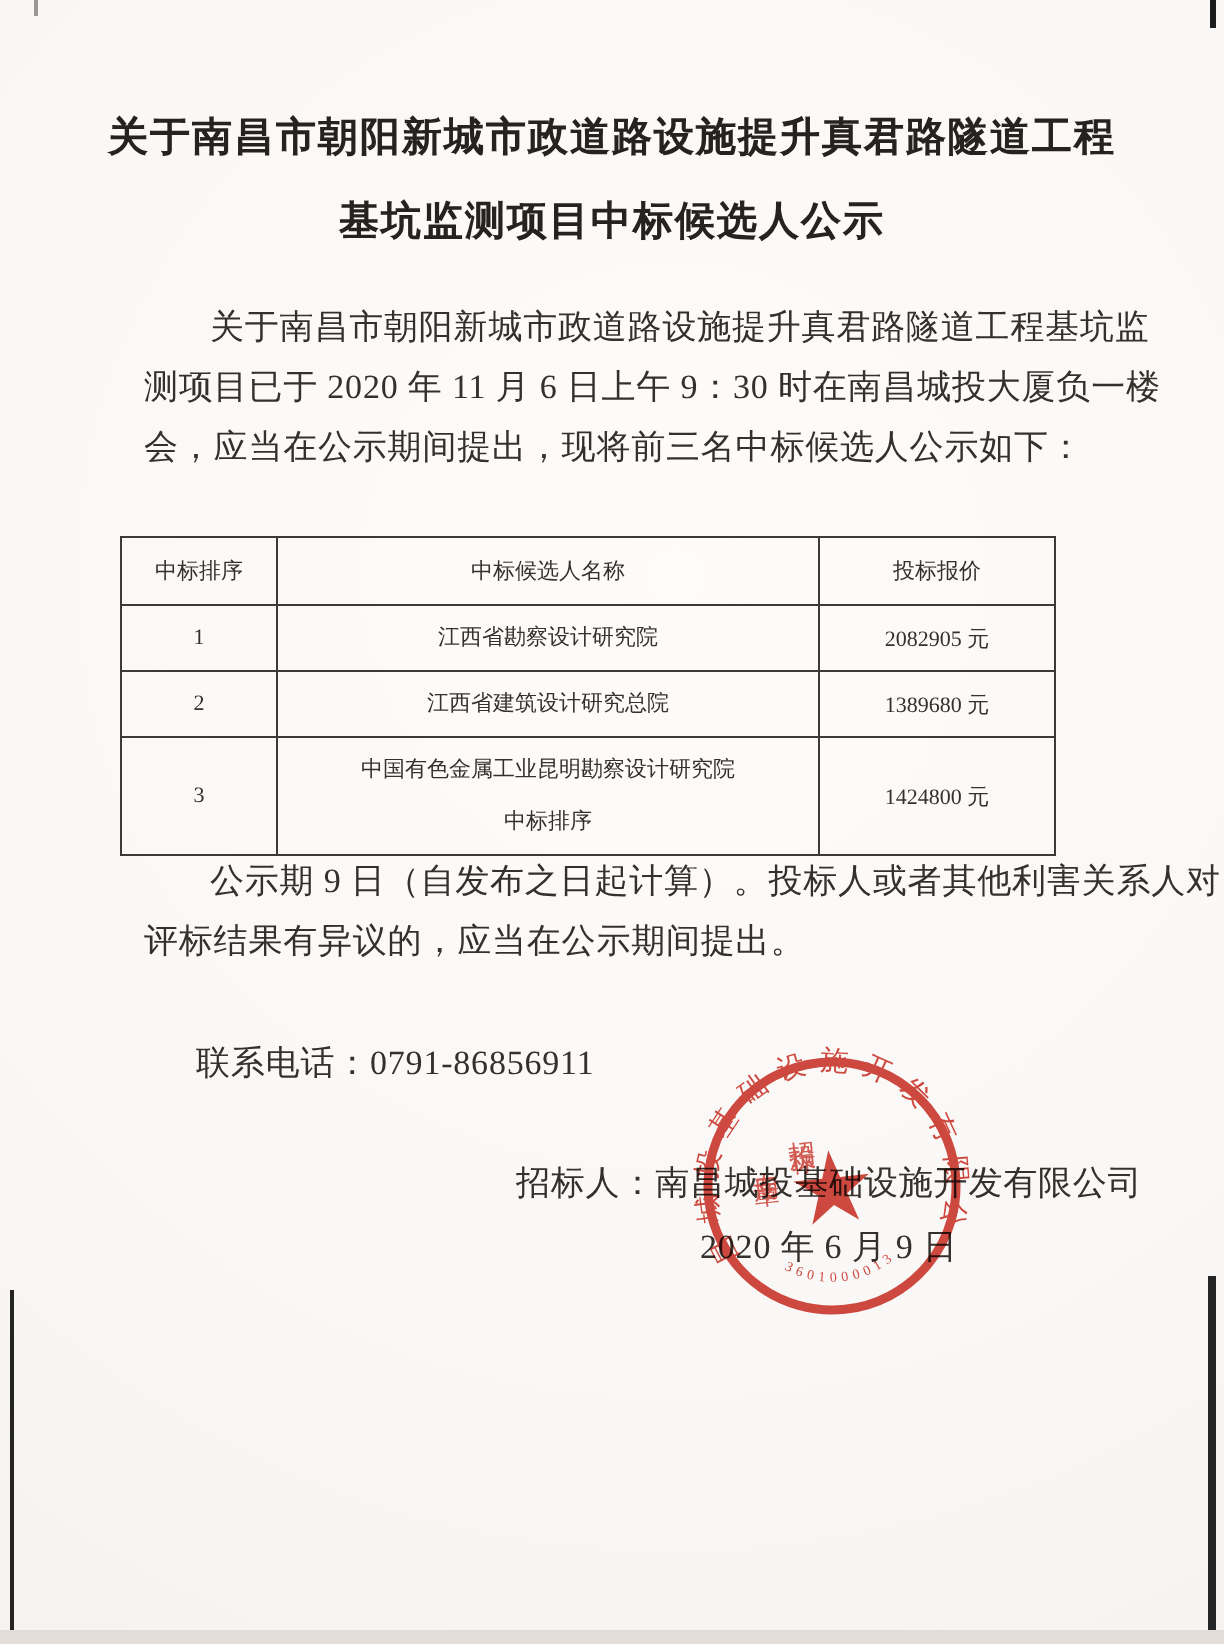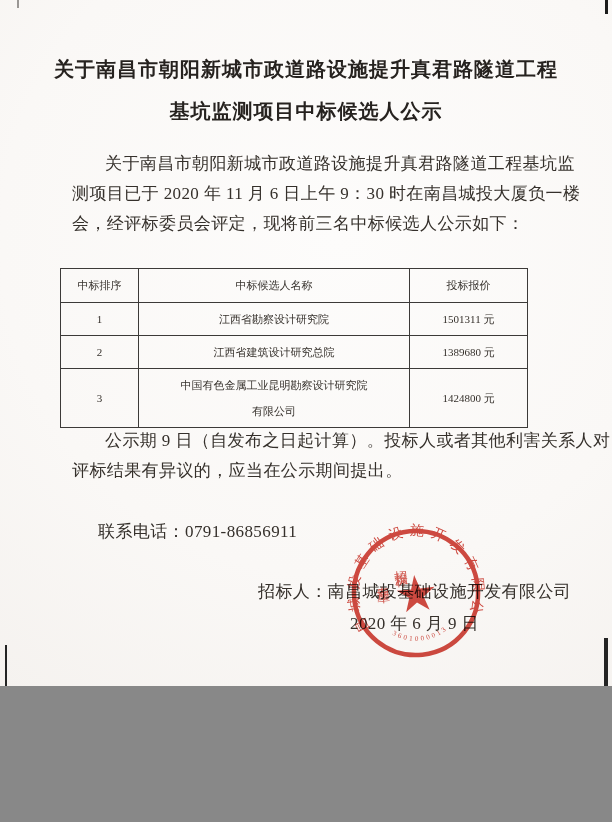--- a/index.html
+++ b/index.html
@@ -1,19 +1,19 @@
 <!DOCTYPE html>
 <html><head>
 <meta charset="utf-8">
 <style>
   html,body{margin:0;padding:0;}
   body{background:#888;}
   .page{
     position:relative;
-    width:612px;height:686px;
+    width:612px;height:822px;
     margin:0 auto;
     background:#fbf9f7;
     background-image:radial-gradient(circle at 55% 35%, #fdfcfb 0%, #faf8f6 60%, #f5f2ef 100%);
     overflow:hidden;
     font-family:"Liberation Serif","DejaVu Serif",serif;
     color:#35302b;
   }
   
   .art{position:absolute;background:#1c1c1c;}
   .art-topleft{left:17px;top:0;width:2px;height:8px;background:#9a9794;}
@@ -63,49 +63,49 @@
   <div class="art art-bottomstrip"></div>
 
   <div class="title">
     <div class="line">关于南昌市朝阳新城市政道路设施提升真君路隧道工程</div>
     <div class="line">基坑监测项目中标候选人公示</div>
   </div>
 
   <div class="block intro">
     <div class="line indent">关于南昌市朝阳新城市政道路设施提升真君路隧道工程基坑监</div>
     <div class="line">测项目已于 2020 年 11 月 6 日上午 9：30 时在南昌城投大厦负一楼</div>
-    <div class="line">会，经评标委员会评定，现将前三名中标候选人公示如下：</div>
+    <div class="line">会，应当在公示期间提出，现将前三名中标候选人公示如下：</div>
   </div>
 
   <table class="bid">
     <colgroup>
         <col style="width:78px">
         <col style="width:271px">
         <col style="width:118px">
       </colgroup>
     <tbody>
         <tr>
       <th>中标排序</th>
       <th>中标候选人名称</th>
       <th>投标报价</th>
     </tr>
     <tr class="row-h32">
       <td>1</td>
       <td class="name">江西省勘察设计研究院</td>
-      <td>1501311 元</td>
+      <td>2082905 元</td>
     </tr>
     <tr class="row-h32">
       <td>2</td>
       <td class="name">江西省建筑设计研究总院</td>
       <td>1389680 元</td>
     </tr>
     <tr class="row-h58">
       <td>3</td>
       <td class="name">中国有色金属工业昆明勘察设计研究院
-有限公司</td>
+中标排序</td>
       <td>1424800 元</td>
     </tr>
   </tbody>
     </table>
 
   <div class="block notice">
     <div class="line indent">公示期 9 日（自发布之日起计算）。投标人或者其他利害关系人对</div>
     <div class="line">评标结果有异议的，应当在公示期间提出。</div>
   </div>
 

